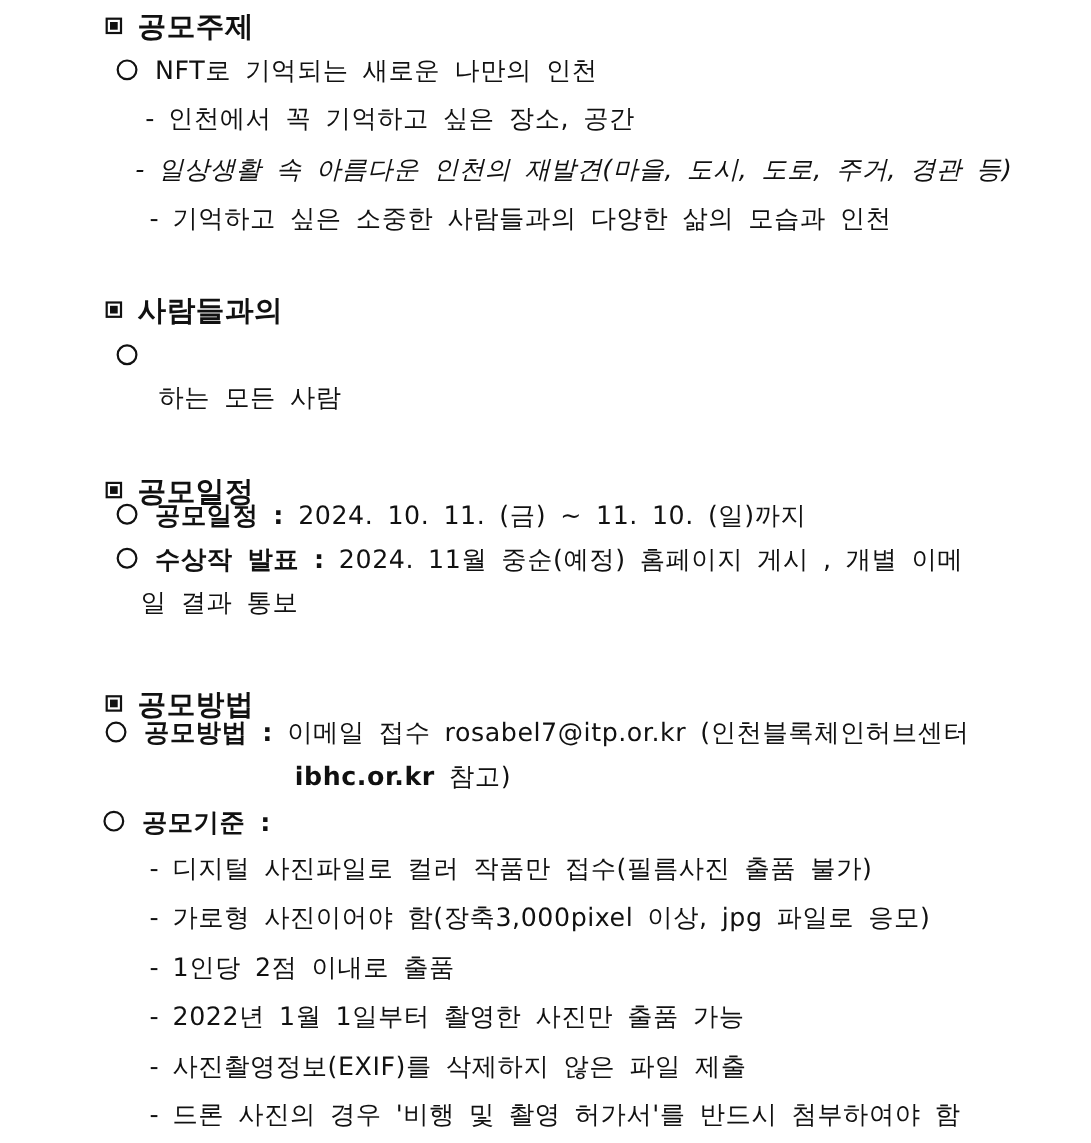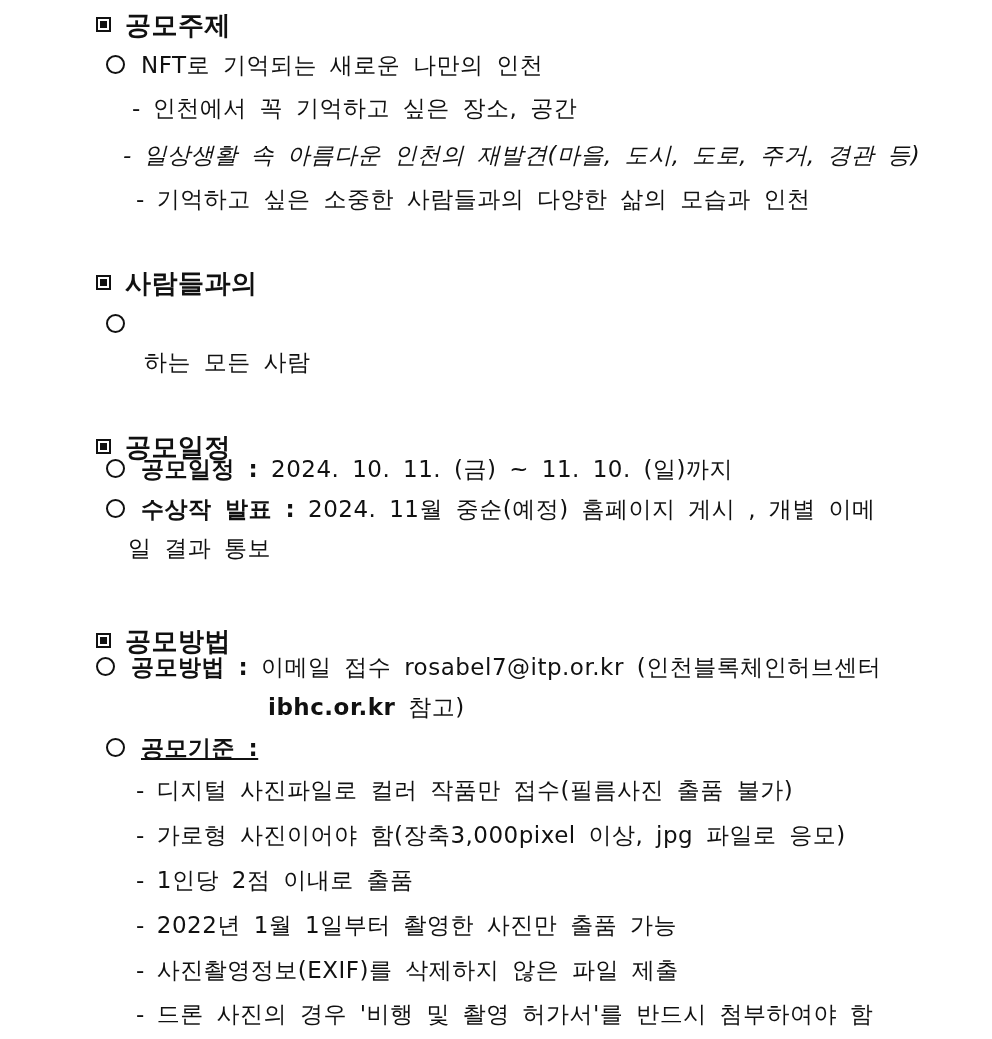--- a/index.html
+++ b/index.html
@@ -106,21 +106,21 @@
 
 <div class="line heading" style="left:96px; top:611px;margin-top:15px;">
   <span class="sq-icon"></span><span>공모방법</span>
 </div>
 <div class="line" style="left:96px; top:652px;">
   <span class="circle-icon"></span><span class="bold">공모방법 :</span> <span>이메일 접수 rosabel7@itp.or.kr (인천블록체인허브센터</span>
 </div>
 <div class="line" style="left:268px; top:692px;">
   <span class="bold">ibhc.or.kr</span> <span>참고)</span>
 </div>
-<div class="line" style="left:106px; top:733px;text-decoration:underline;">
+<div class="line" style="left:94px; top:733px;">
   <span class="circle-icon"></span><span class="bold">공모기준 :</span>
 </div>
 <div class="line" style="left:136px; top:775px;">
   <span class="dash">-</span><span>디지털 사진파일로 컬러 작품만 접수(필름사진 출품 불가)</span>
 </div>
 <div class="line" style="left:136px; top:820px;text-align:right;">
   <span class="dash">-</span><span>가로형 사진이어야 함(장축3,000pixel 이상, jpg 파일로 응모)</span>
 </div>
 <div class="line" style="left:136px; top:865px;">
   <span class="dash">-</span><span>1인당 2점 이내로 출품</span>

